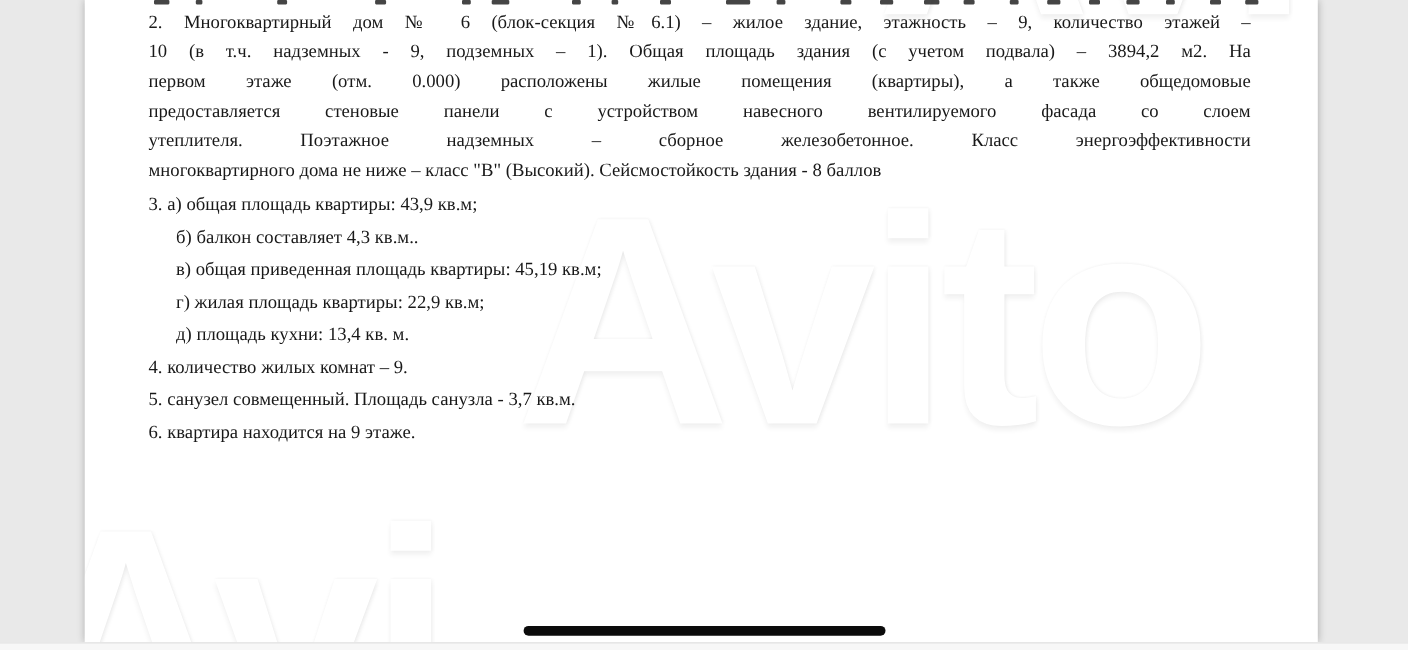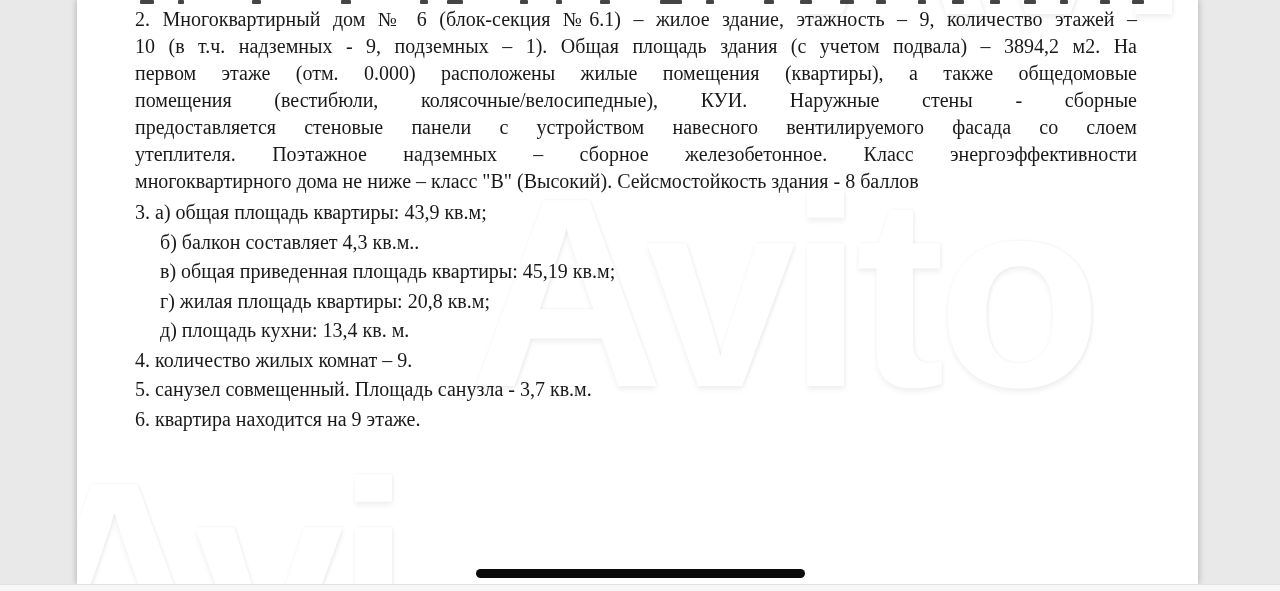--- a/index.html
+++ b/index.html
@@ -27,21 +27,21 @@
   .wm-main{left:392px;top:158px;}
   .wm-clip{position:absolute;overflow:hidden;z-index:1;}
   .wm-tr{left:720px;top:0;width:420px;height:42px;}
   .wm-tr .wm{left:0;top:-214px;}
   .wm-bl{left:0;top:462px;width:320px;height:122px;}
   .wm-bl .wm{left:-60px;top:-20px;}
   
   .text-layer{
     position:absolute;left:0;top:0;right:0;bottom:0;z-index:2;
     padding:6px 61px 0 58px;box-sizing:border-box;
-    font-size:20px;line-height:27px;color:#191919;
+    font-size:17px;line-height:27px;color:#191919;
   }
   .cut-line{position:absolute;top:0;left:0;right:0;height:6px;overflow:hidden;z-index:3;}
   .frag{position:absolute;top:0;height:4px;background:#1c1c1c;border-radius:1px;opacity:.82;}
   .pline{text-align:justify;text-align-last:justify;}
   .pline.last{text-align-last:left;}
   .clauses{margin-top:3px;line-height:29.5px;}
   .clause.indent{padding-left:25px;}
   
   .bottom-strip{
     position:absolute;left:0;top:584px;width:1280px;height:7px;
@@ -90,30 +90,29 @@
       <span class="frag" style="left: 983px; width: 8px;"></span>
       <span class="frag" style="left: 1023px; width: 10px;"></span>
       <span class="frag" style="left: 1055px; width: 12px;"></span>
     </div>
 
   <div class="text-layer">
     <div>
         <div class="pline">2. Многоквартирный дом № 6 (блок-секция №6.1) – жилое здание, этажность – 9, количество этажей –</div>
         <div class="pline">10 (в т.ч. надземных - 9, подземных – 1). Общая площадь здания (с учетом подвала) – 3894,2 м2. На</div>
         <div class="pline">первом этаже (отм. 0.000) расположены жилые помещения (квартиры), а также общедомовые</div>
-        <div class="pline">помещения (вестибюли, колясочные/велосипедные), КУИ. Наружные стены - сборные</div>
         <div class="pline">предоставляется стеновые панели с устройством навесного вентилируемого фасада со слоем</div>
         <div class="pline">утеплителя. Поэтажное надземных – сборное железобетонное. Класс энергоэффективности</div>
         <div class="pline last">многоквартирного дома не ниже – класс "В" (Высокий).  Сейсмостойкость здания - 8 баллов</div>
       </div>
     <div class="clauses">
         <div class="clause">3. а) общая площадь квартиры: 43,9 кв.м;</div>
         <div class="clause indent">б) балкон составляет 4,3 кв.м..</div>
         <div class="clause indent">в) общая приведенная площадь квартиры: 45,19 кв.м;</div>
-        <div class="clause indent">г) жилая площадь квартиры: 20,8 кв.м;</div>
+        <div class="clause indent">г) жилая площадь квартиры: 22,9 кв.м;</div>
         <div class="clause indent">д) площадь кухни: 13,4 кв. м.</div>
         <div class="clause">4. количество жилых комнат – 9.</div>
         <div class="clause">5. санузел совмещенный. Площадь санузла - 3,7 кв.м.</div>
         <div class="clause">6. квартира находится на 9 этаже.</div>
       </div>
   </div>
 </div>
 
 <div class="bottom-strip"></div>
 <div class="home-indicator"></div>

